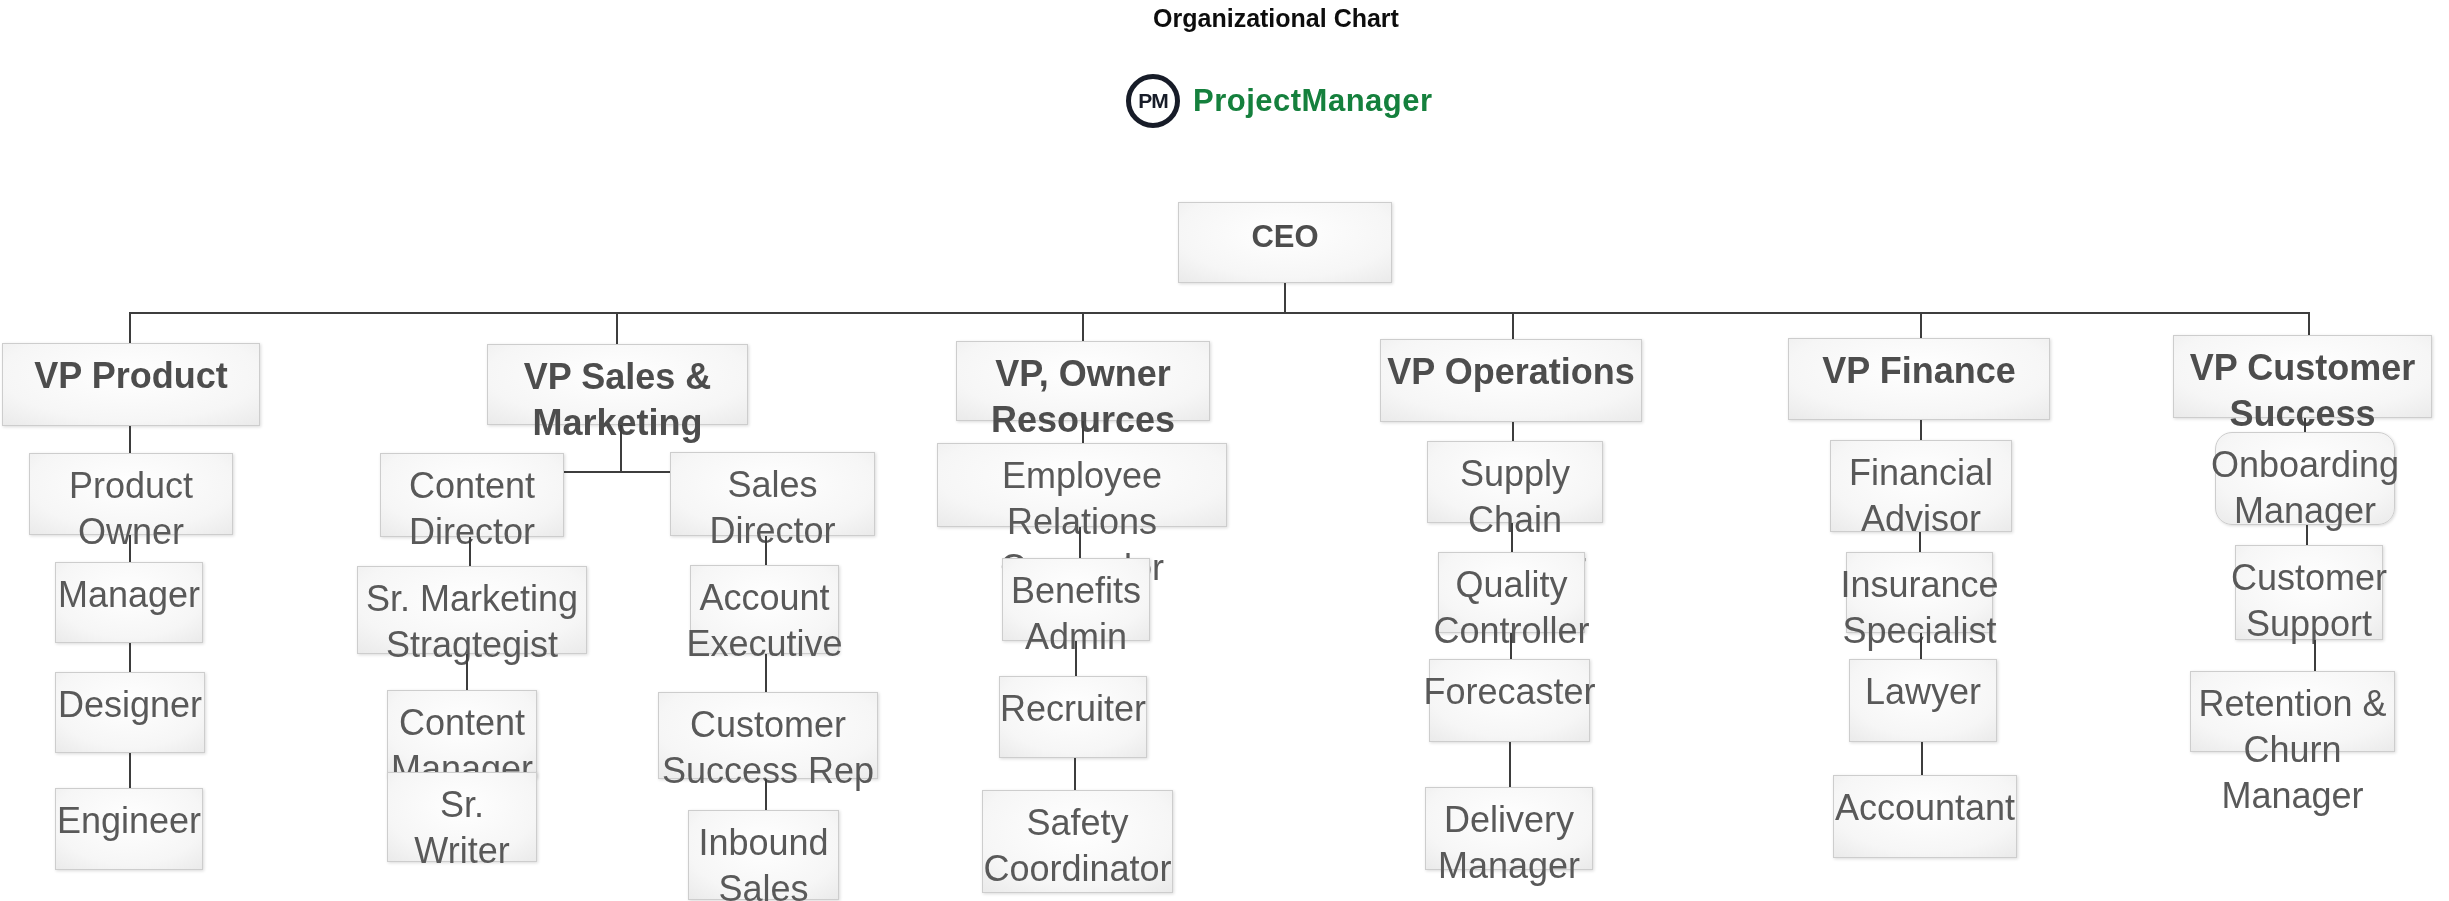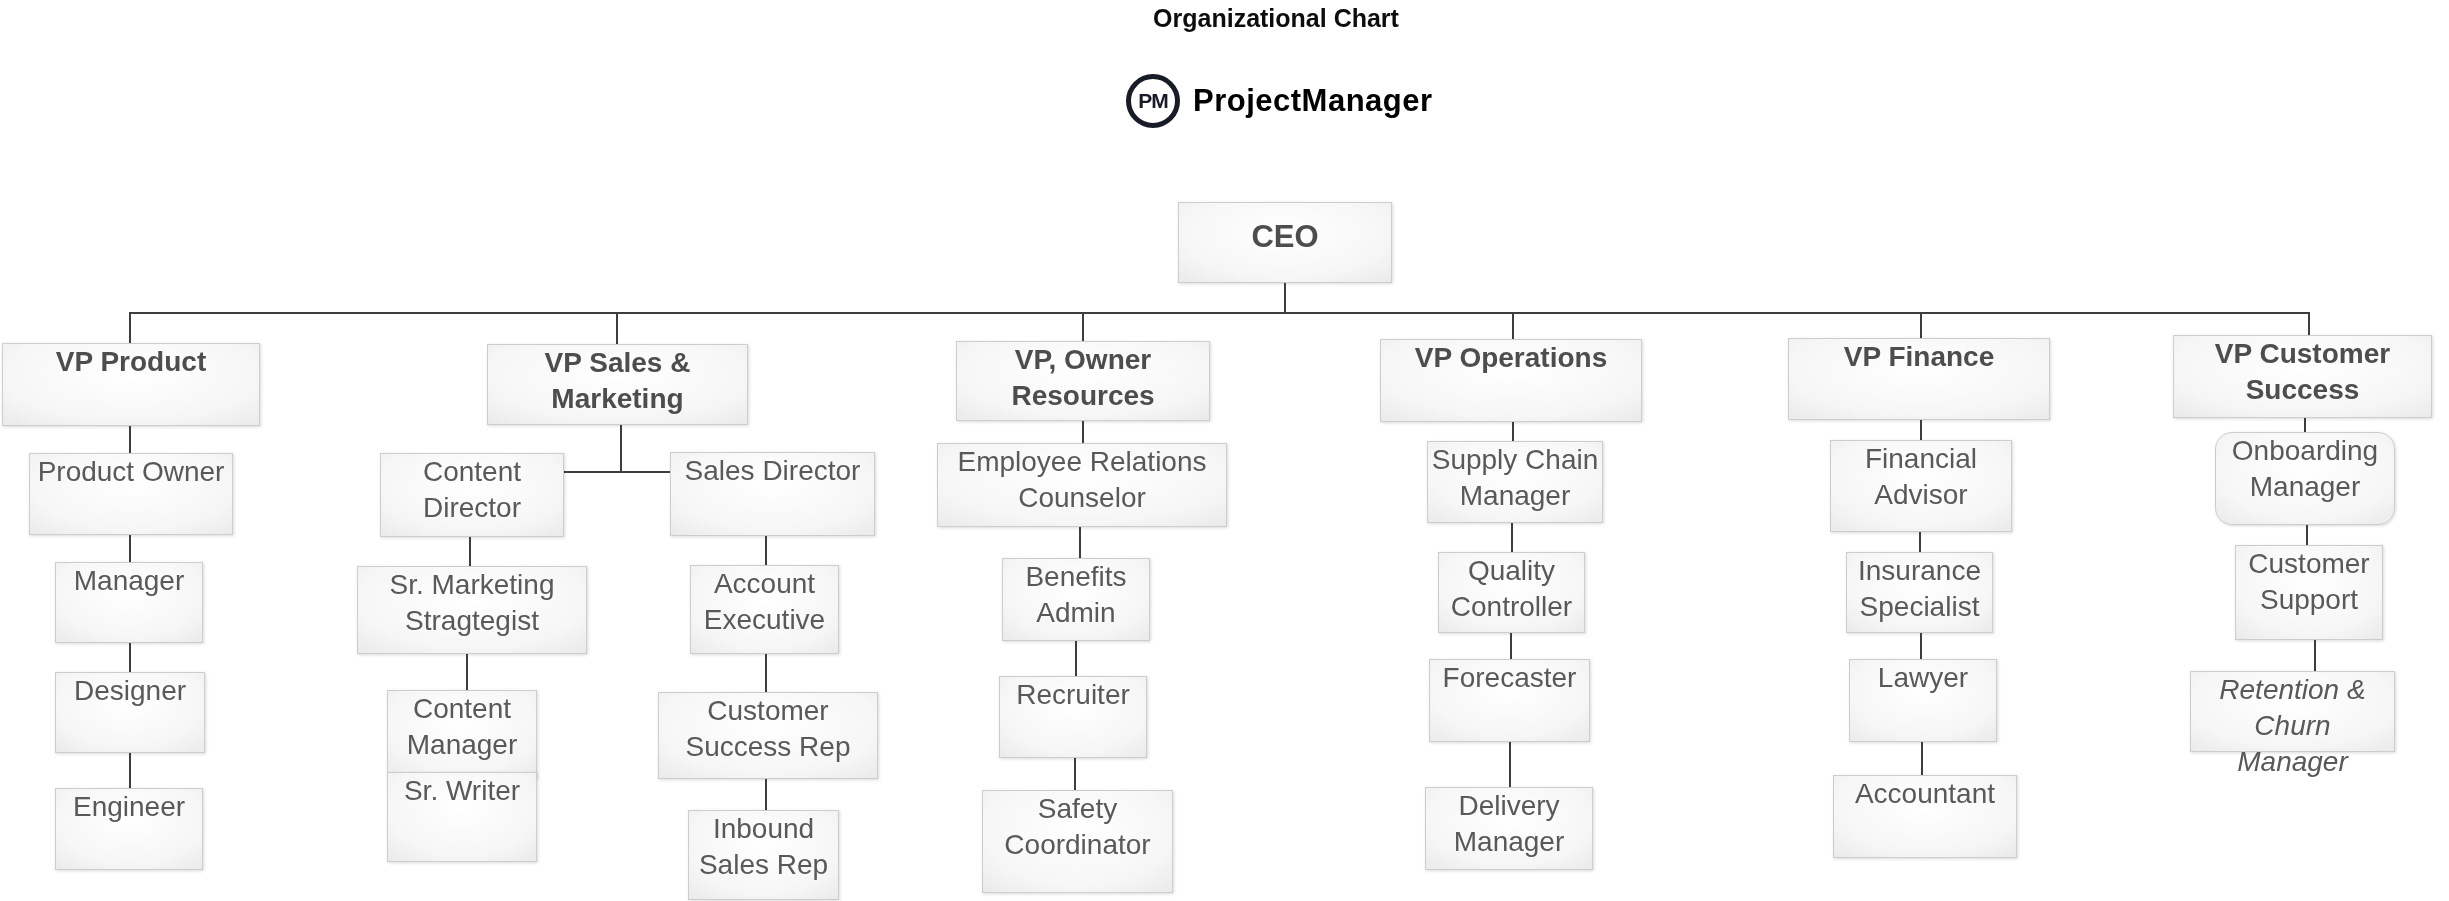--- a/index.html
+++ b/index.html
@@ -31,35 +31,36 @@
     box-sizing: border-box;
     border: 5px solid #171c28;
     border-radius: 50%;
     display: flex; align-items: center; justify-content: center;
     font-size: 21px; font-weight: bold; letter-spacing: -1px;
     color: #171c28;
   }
   .brand-name {
     font-size: 31px;
     font-weight: bold;
-    color: #000000;
+    color: #15803d;
     letter-spacing: 0.5px;
   }
   .node {
     position: absolute;
     box-sizing: border-box;
     background: radial-gradient(ellipse 120% 135% at 50% 38%, #ffffff 0%, #f6f6f6 42%, #e4e4e4 72%, #c7c7c7 100%);
     border: 1px solid #cdcdcd;
     box-shadow: 1px 1px 3px rgba(0,0,0,0.15);
     display: flex;
     justify-content: center;
     align-items: flex-start;
+    padding-top: 9px;
     text-align: center;
     white-space: pre-line;
-    font-size: 28px;
+    font-size: 36px;
     line-height: 1.28;
     color: #595959;
   }
   .node.vp { font-weight: bold; color: #4d4d4d; }
   .node.ceo { font-weight: bold; color: #4d4d4d; font-size: 31px; padding-top: 14px; }
   .vline { position: absolute; width: 2px; background: #3d3d3d; }
   .hline { position: absolute; height: 2px; background: #3d3d3d; }
 </style>
 </head>
 <body>
@@ -159,16 +160,16 @@
 
   <div class="node vp" style="left:2173px;top:335px;width:259px;height:83px;">VP Customer
 Success</div>
   <div class="vline" style="left:2304px;top:418px;height:14px;"></div>
   <div class="node" style="left:2215px;top:432px;width:180px;height:93px;border-radius:17px;">Onboarding
 Manager</div>
   <div class="vline" style="left:2306px;top:525px;height:20px;"></div>
   <div class="node" style="left:2235px;top:545px;width:148px;height:95px;">Customer
 Support</div>
   <div class="vline" style="left:2314px;top:640px;height:31px;"></div>
-  <div class="node" style="left:2190px;top:671px;width:205px;height:81px;font-style:italic;">Retention &amp; Churn
+  <div class="node" style="left:2190px;top:671px;width:205px;height:81px;">Retention &amp; Churn
 Manager</div>
 
 </div>
 
 </body></html>

